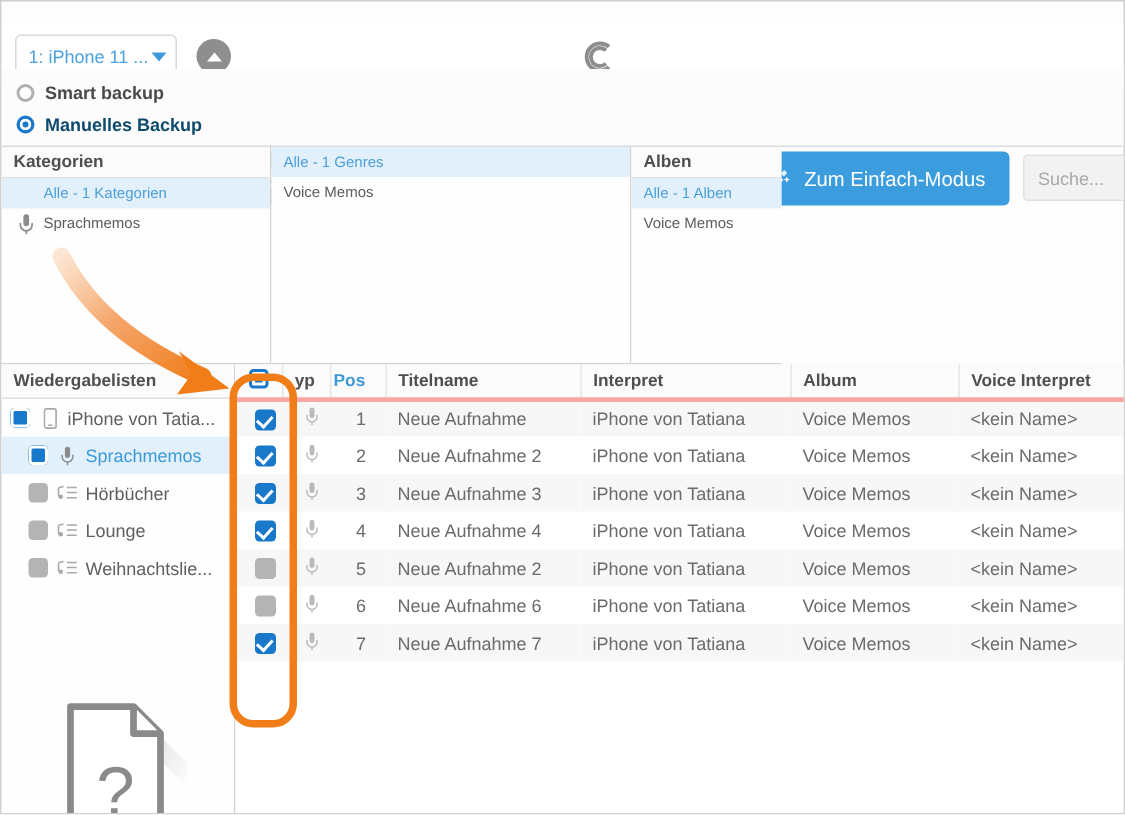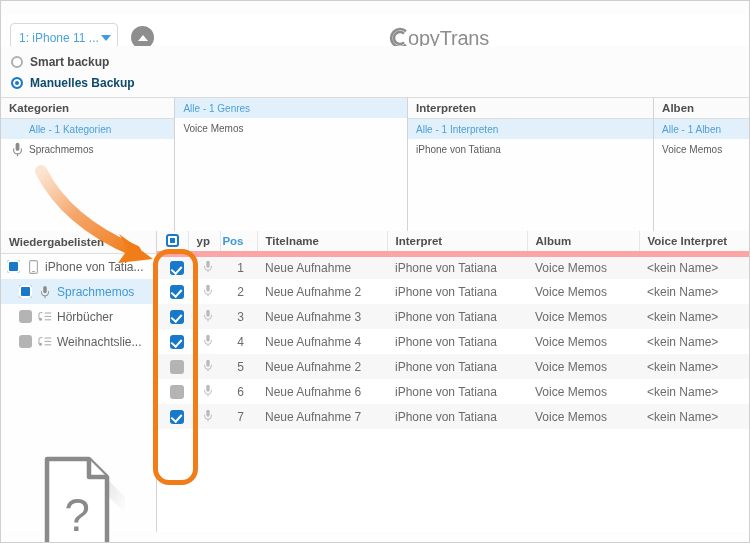--- a/index.html
+++ b/index.html
@@ -144,21 +144,21 @@
   .pane-row {
     height: 20px; display: flex; align-items: center;
     padding-left: 8px; font-size: 10px; color: #5b5b5b;
     cursor: pointer;
   }
   .pane-row.selected { background: #e2f0fb; color: #4c9fd8; }
   .pane-row .rowicon { width: 16px; display:flex; justify-content:center; margin-right: 4px; }
 
   
   .bottom {
-    position: absolute; left: 0; top: 230px; width: 750px; height: 301px;
+    position: absolute; left: 0; top: 242px; width: 750px; height: 301px;
     display: flex;
   }
   .playlists {
     width: 156px; height: 301px;
     border-right: 1px solid #d3d3d3;
     background: #fefefe;
     position: relative;
   }
   .pl-head {
     height: 23px; border-bottom: 1px solid #dedede;
@@ -189,21 +189,21 @@
   }
 
   
   .tracks {
     flex: 1; height: 301px; background: #ffffff;
     position: relative; overflow: hidden;
   }
   table.tbl { border-collapse: collapse; width: 100%; table-layout: fixed; }
   table.tbl th {
     height: 23px; background: #fbfbfb;
-    border-bottom: 6px solid #fca5a5;
+    border-bottom: 3px solid #fca5a5;
     border-right: 1px solid #e6e6e6;
     font-size: 11.5px; font-weight: bold; color: #4f4f4f;
     text-align: left; padding-left: 8px; margin-top: 48px;
   }
   table.tbl th.sorted { color: #3d9ad6; }
   table.tbl th.c-chk { padding-left: 0; text-align: center; border-right: 1px solid #e6e6e6; }
   table.tbl td {
     height: 25px; font-size: 12px; color: #6b6b6b;
     padding-left: 8px; white-space: nowrap; overflow: hidden;
   }
@@ -255,21 +255,20 @@
     <div class="eject-btn">
       <span class="eject-tri"></span>
     </div>
     <div class="logo">
       <span class="logo-c">
         <svg width="24" height="24" viewBox="0 0 24 24">
           <path d="M19 5.2A9 9 0 1 0 19 18.8" fill="none" stroke="#8d8d8d" stroke-width="2.6"></path>
           <path d="M17 7.6A6 6 0 1 0 17 16.4" fill="none" stroke="#8d8d8d" stroke-width="2.6"></path>
         </svg>
       </span>
-      <span class="logo-text">opyTrans</span>
     </div>
   </div>
 
   <div class="toolbar">
     <div class="backup-modes">
       <div class="radio-row">
         <span class="radio"></span>
         <span class="radio-label">Smart backup</span>
       </div>
       <div class="radio-row">
@@ -340,29 +339,20 @@
 
     <div class="pane" style="width:240px">
       <div class="pane-row selected">
         <span>Alle - 1 Genres</span>
       </div>
       <div class="pane-row">
         <span>Voice Memos</span>
       </div>
     </div>
 
-    <div class="pane" style="width:254px">
-      <div class="pane-head">Interpreten</div>
-      <div class="pane-row selected">
-        <span>Alle - 1 Interpreten</span>
-      </div>
-      <div class="pane-row">
-        <span>iPhone von Tatiana</span>
-      </div>
-    </div>
 
     <div class="pane" style="width:100px">
       <div class="pane-head">Alben</div>
       <div class="pane-row selected">
         <span>Alle - 1 Alben</span>
       </div>
       <div class="pane-row">
         <span>Voice Memos</span>
       </div>
     </div>
@@ -402,20 +392,32 @@
           <svg width="14" height="12" viewBox="0 0 14 12">
             <path d="M1 2.2V8" stroke="#a8a8a8" stroke-width="1"></path>
             <circle cx="2.5" cy="8.2" r="1.5" fill="#a8a8a8"></circle>
             <path d="M1 2.2l3.4-.8" stroke="#a8a8a8" stroke-width="1"></path>
             <path d="M6.6 2h6.6M6.6 5.4h6.6M6.6 8.8h6.6" stroke="#a8a8a8" stroke-width="1"></path>
           </svg>
         </span>
         <span class="pl-label">Hörbücher</span>
       </div>
 
+      <div class="pl-row indent">
+        <span class="sqbox"></span>
+        <span class="pl-icon">
+          <svg width="14" height="12" viewBox="0 0 14 12">
+            <path d="M1 2.2V8" stroke="#a8a8a8" stroke-width="1"></path>
+            <circle cx="2.5" cy="8.2" r="1.5" fill="#a8a8a8"></circle>
+            <path d="M1 2.2l3.4-.8" stroke="#a8a8a8" stroke-width="1"></path>
+            <path d="M6.6 2h6.6M6.6 5.4h6.6M6.6 8.8h6.6" stroke="#a8a8a8" stroke-width="1"></path>
+          </svg>
+        </span>
+        <span class="pl-label">Lounge</span>
+      </div>
 
       <div class="pl-row indent">
         <span class="sqbox"></span>
         <span class="pl-icon">
           <svg width="14" height="12" viewBox="0 0 14 12">
             <path d="M1 2.2V8" stroke="#a8a8a8" stroke-width="1"></path>
             <circle cx="2.5" cy="8.2" r="1.5" fill="#a8a8a8"></circle>
             <path d="M1 2.2l3.4-.8" stroke="#a8a8a8" stroke-width="1"></path>
             <path d="M6.6 2h6.6M6.6 5.4h6.6M6.6 8.8h6.6" stroke="#a8a8a8" stroke-width="1"></path>
           </svg>

